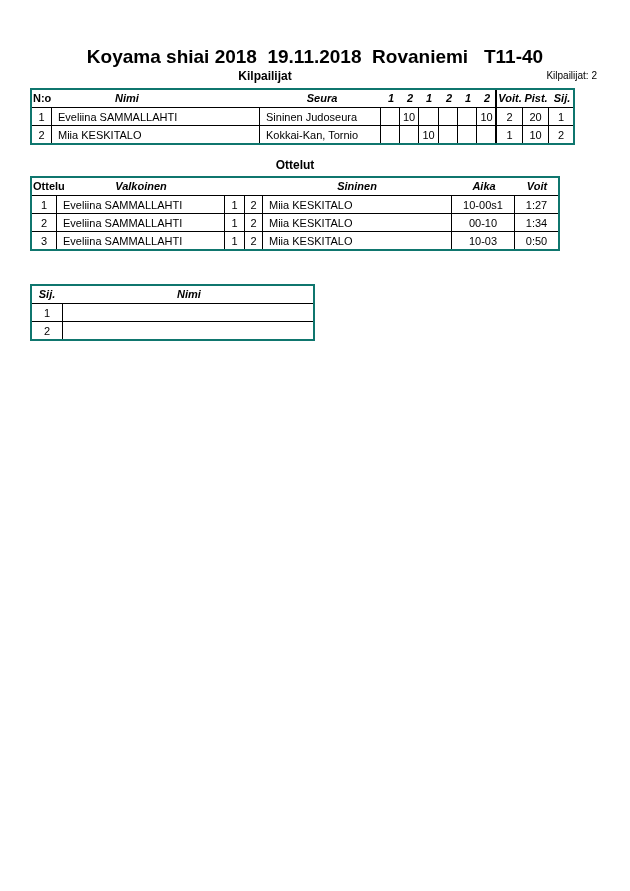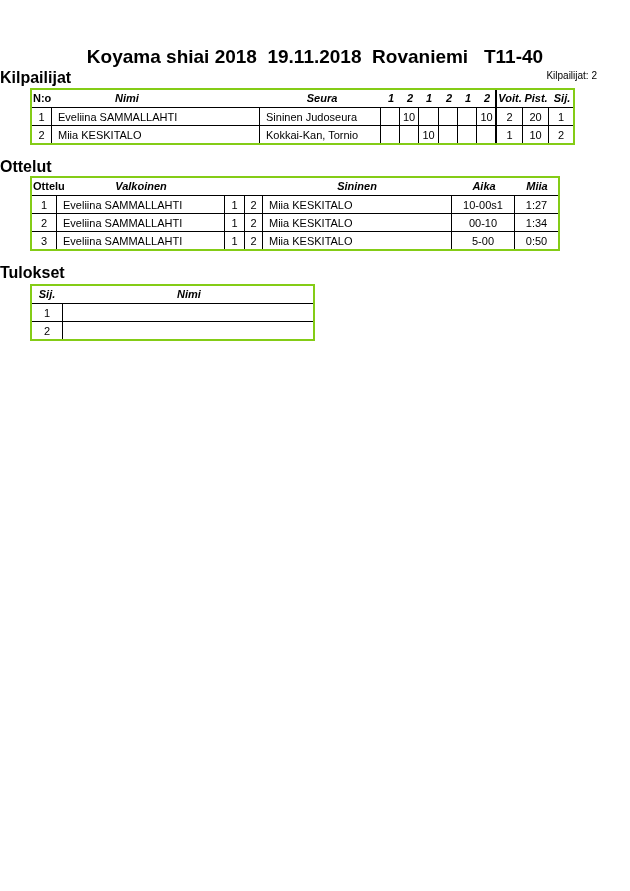--- a/index.html
+++ b/index.html
@@ -5,27 +5,27 @@
   html,body { margin:0; padding:0; background:#fff; }
   .page {
     position:relative; width:630px; height:891px; background:#ffffff;
     font-family:"Liberation Sans", sans-serif; color:#000;
     -webkit-font-smoothing:antialiased;
   }
   .title {
     position:absolute; top:46px; left:0; width:630px; text-align:center;
     font-size:19px; font-weight:bold; white-space:pre; letter-spacing:0;
   }
-  .sec-heading { position:absolute; font-size:16px; font-weight:bold; white-space:nowrap; }
+  .sec-heading { position:absolute; font-size:12px; font-weight:bold; text-align:center; white-space:nowrap; }
   #heading-kilpailijat { top:69px; left:0; width:530px; }
   #heading-ottelut     { top:158px; left:0; width:590px; }
   #heading-tulokset    { top:264px; left:0; width:345px; }
   .count-label { position:absolute; top:70px; right:33px; font-size:10px; white-space:nowrap; }
 
-  .tbl { position:absolute; border:2px solid #84cc16; box-sizing:border-box; background:#fff; }
+  .tbl { position:absolute; border:2px solid #0f766e; box-sizing:border-box; background:#fff; }
   #tbl-competitors { left:30px; top:88px;  width:545px; }
   #tbl-matches     { left:30px; top:176px; width:530px; }
   #tbl-results     { left:30px; top:284px; width:285px; }
 
   .hdr { position:relative; height:17px; border-bottom:1px solid #000; }
   .hdr span {
     position:absolute; top:0; line-height:17px; font-size:11px; font-weight:bold; white-space:nowrap;
   }
   .hdr .hc { transform:translateX(-50%);font-style:italic; }
 
@@ -100,21 +100,21 @@
   </div>
 
   <div class="sec-heading" id="heading-ottelut">Ottelut</div>
 
   <div class="tbl" id="tbl-matches">
     <div class="hdr">
       <span style="left:1px">Ottelu</span>
       <span class="hc" style="left:109px">Valkoinen</span>
       <span class="hc" style="left:325px">Sininen</span>
       <span class="hc" style="left:452px">Aika</span>
-      <span class="hc" style="left:505px">Miia</span>
+      <span class="hc" style="left:505px">Voit</span>
     </div>
     <div class="tbody">
       <div class="row">
         <div class="cell ctr" style="width:25px">1</div>
         <div class="cell lft" style="width:168px">Eveliina SAMMALLAHTI</div>
         <div class="cell ctr" style="width:20px">1</div>
         <div class="cell ctr" style="width:18px">2</div>
         <div class="cell lft" style="width:189px">Miia KESKITALO</div>
         <div class="cell ctr" style="width:63px">10-00s1</div>
         <div class="cell ctr last" style="width:43px">1:27</div>
@@ -127,27 +127,26 @@
         <div class="cell lft" style="width:189px">Miia KESKITALO</div>
         <div class="cell ctr" style="width:63px">00-10</div>
         <div class="cell ctr last" style="width:43px">1:34</div>
       </div>
       <div class="row">
         <div class="cell ctr" style="width:25px">3</div>
         <div class="cell lft" style="width:168px">Eveliina SAMMALLAHTI</div>
         <div class="cell ctr" style="width:20px">1</div>
         <div class="cell ctr" style="width:18px">2</div>
         <div class="cell lft" style="width:189px">Miia KESKITALO</div>
-        <div class="cell ctr" style="width:63px">5-00</div>
+        <div class="cell ctr" style="width:63px">10-03</div>
         <div class="cell ctr last" style="width:43px">0:50</div>
       </div>
     </div>
   </div>
 
-  <div class="sec-heading" id="heading-tulokset">Tulokset</div>
 
   <div class="tbl" id="tbl-results">
     <div class="hdr">
       <span class="hc" style="left:15px">Sij.</span>
       <span class="hc" style="left:157px">Nimi</span>
     </div>
     <div class="tbody">
       <div class="row">
         <div class="cell ctr" style="width:31px">1</div>
       </div>

